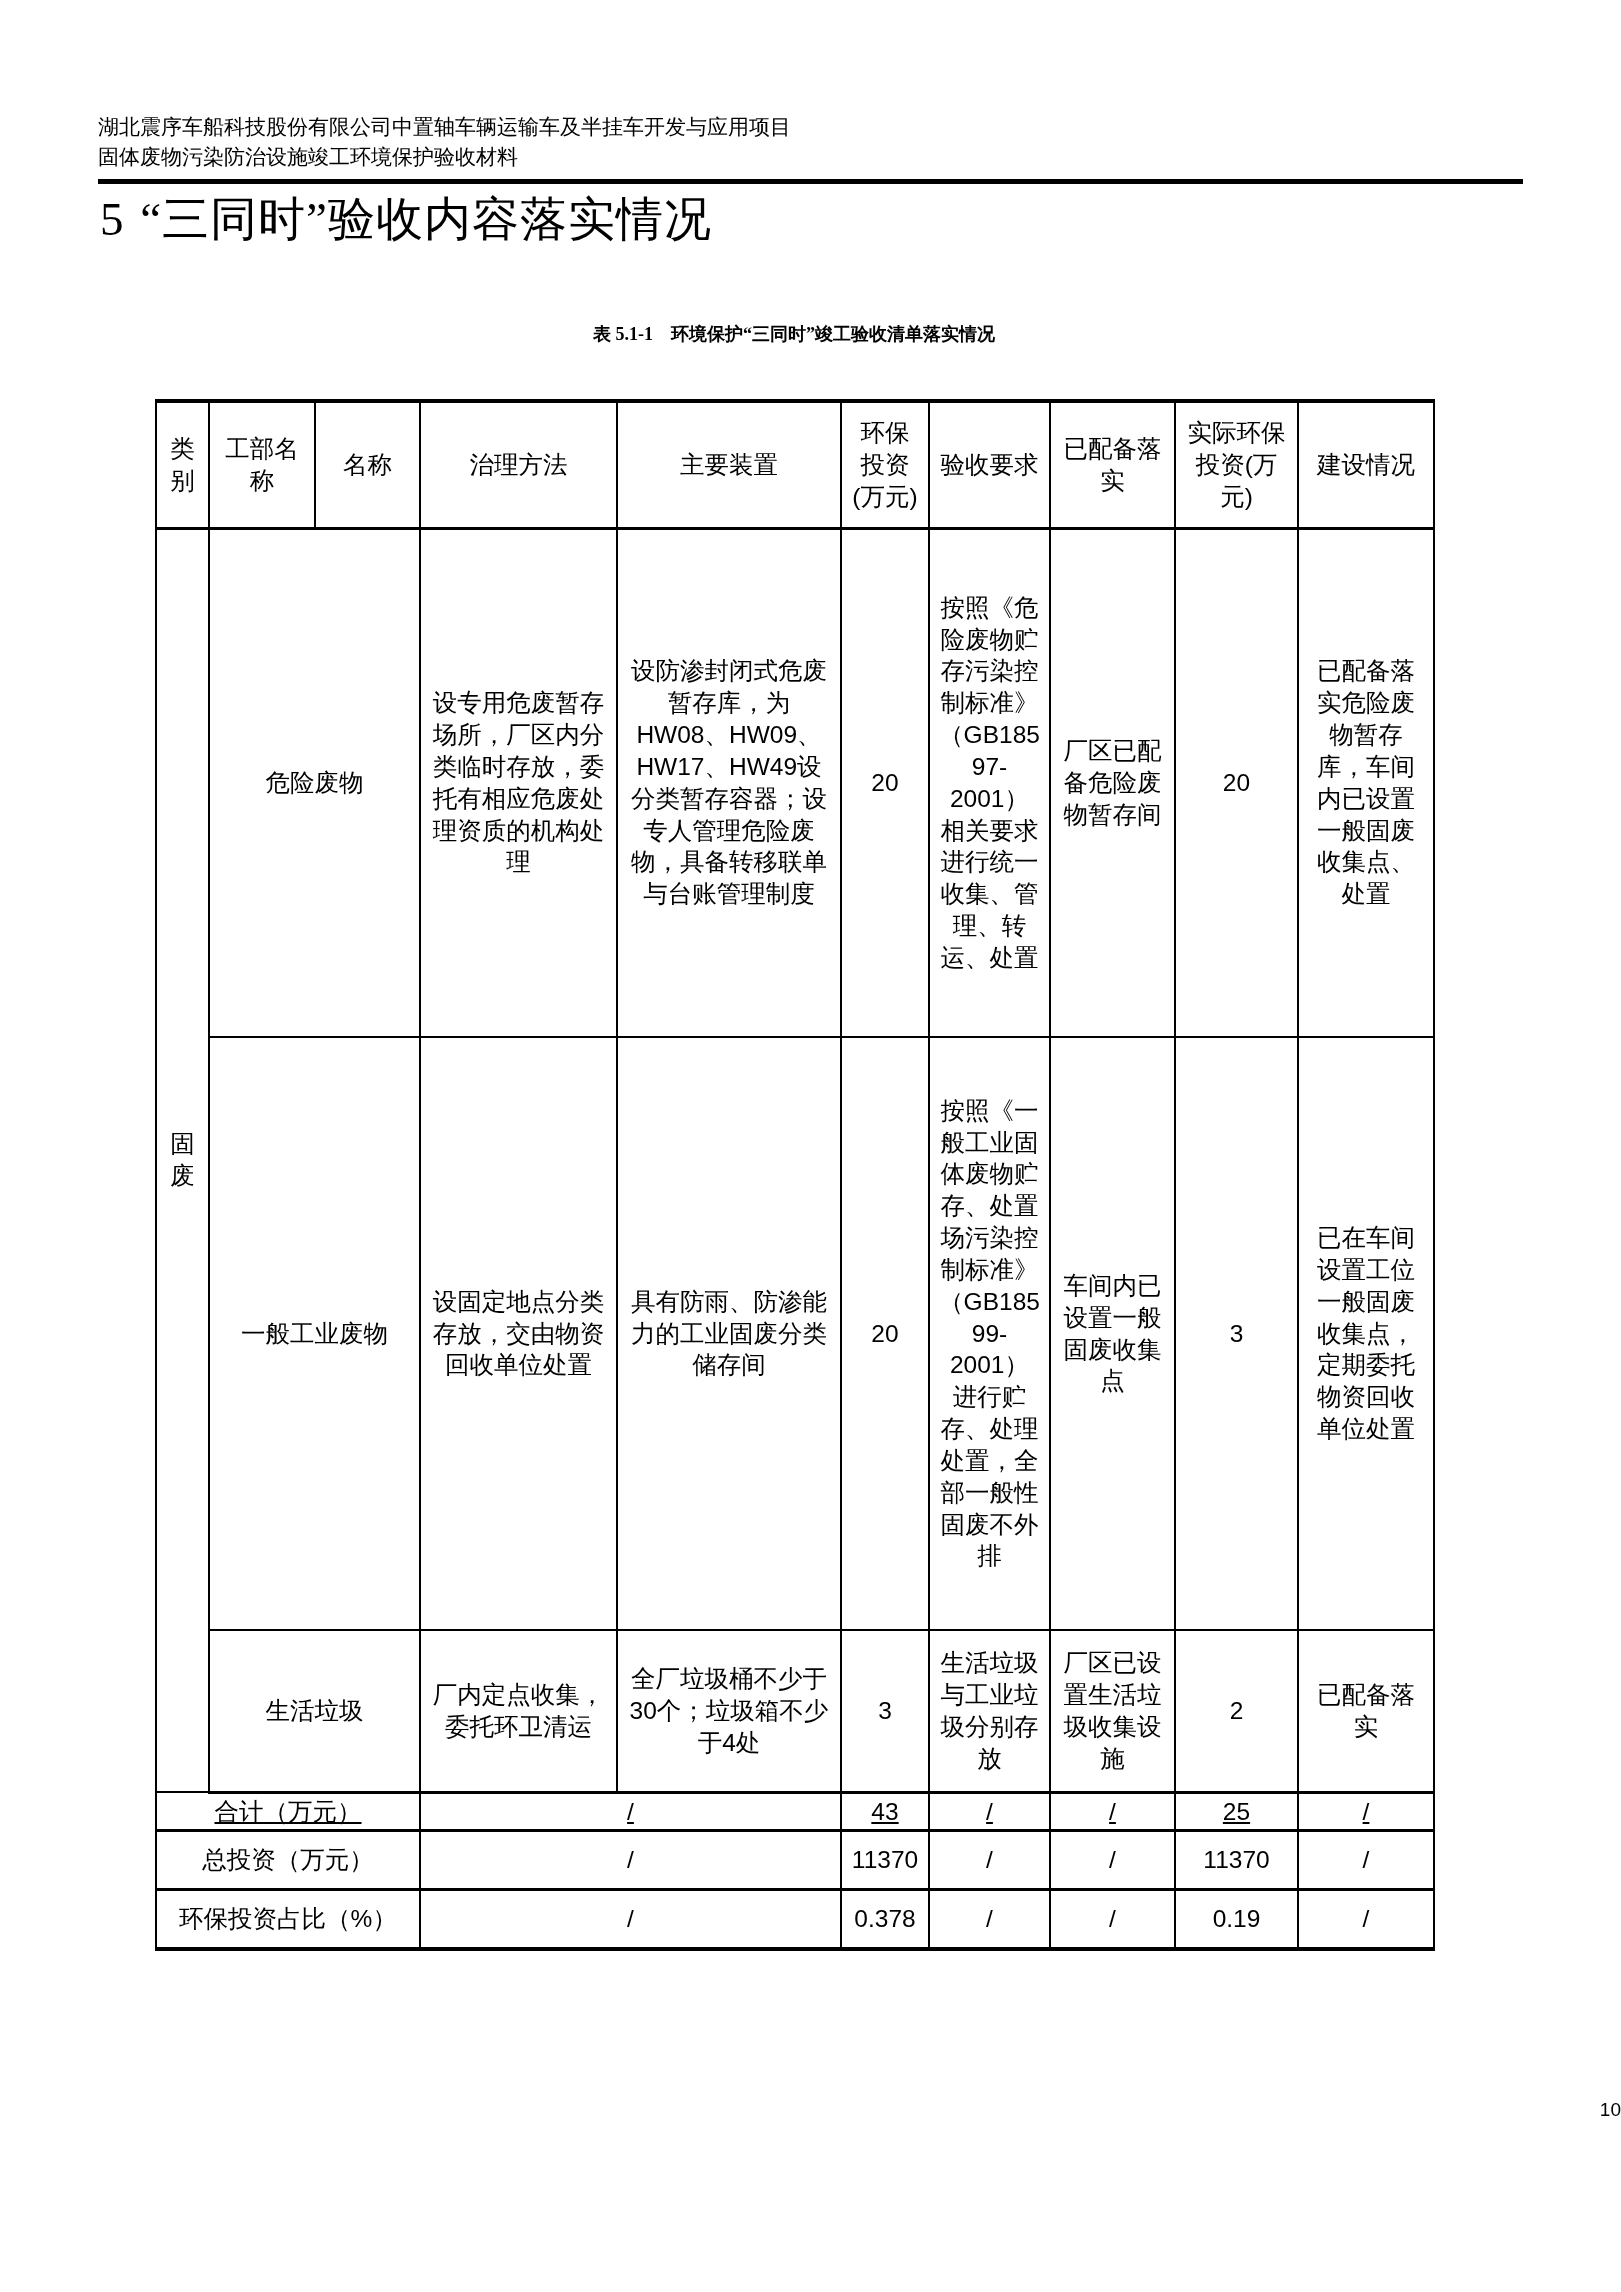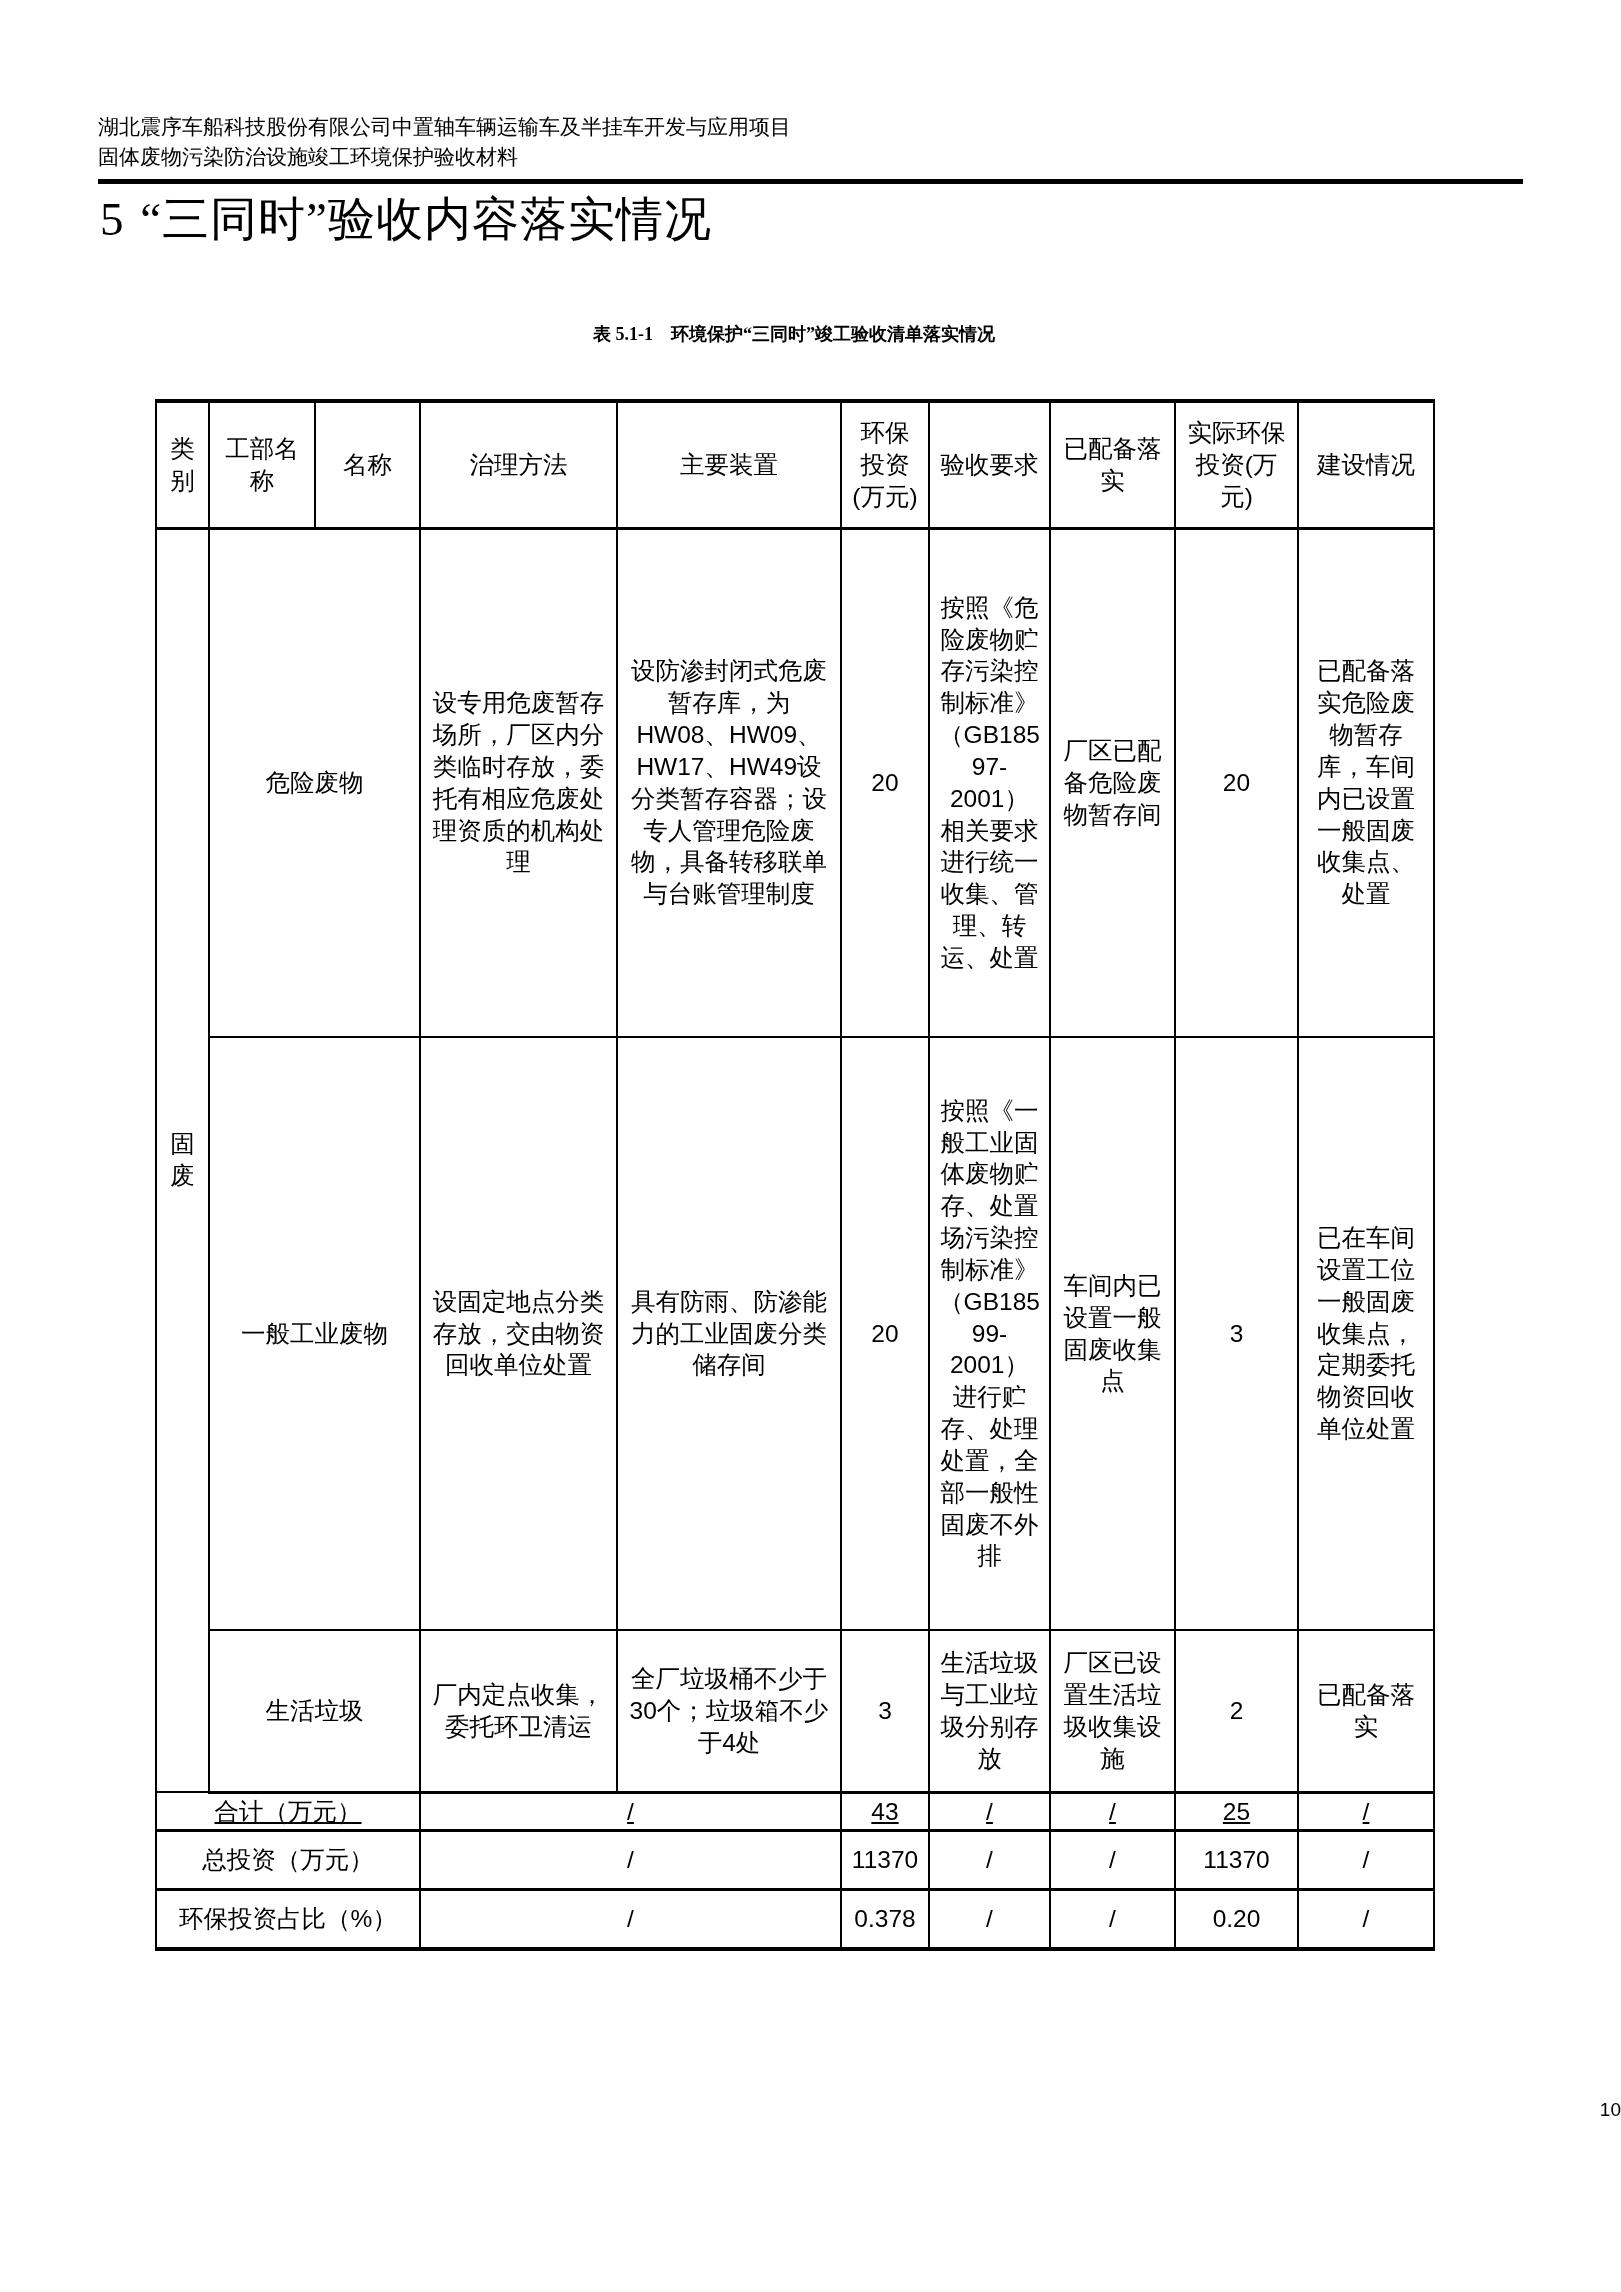--- a/index.html
+++ b/index.html
@@ -146,21 +146,21 @@
       <td class="c-actinv">11370</td>
       <td class="c-status">/</td>
     </tr>
 
     <tr class="r-sum3">
       <td class="c-sumlabel" colspan="3">环保投资占比（%）</td>
       <td colspan="2">/</td>
       <td class="c-inv">0.378</td>
       <td class="c-req">/</td>
       <td class="c-build">/</td>
-      <td class="c-actinv">0.20</td>
+      <td class="c-actinv">0.19</td>
       <td class="c-status">/</td>
     </tr>
   </tbody>
     </table>
 
   <div class="page-number">10</div>
 
 </div>
 
 

